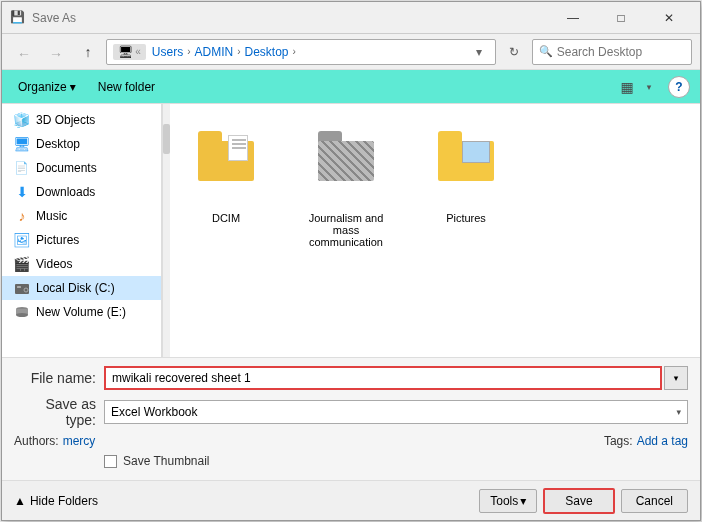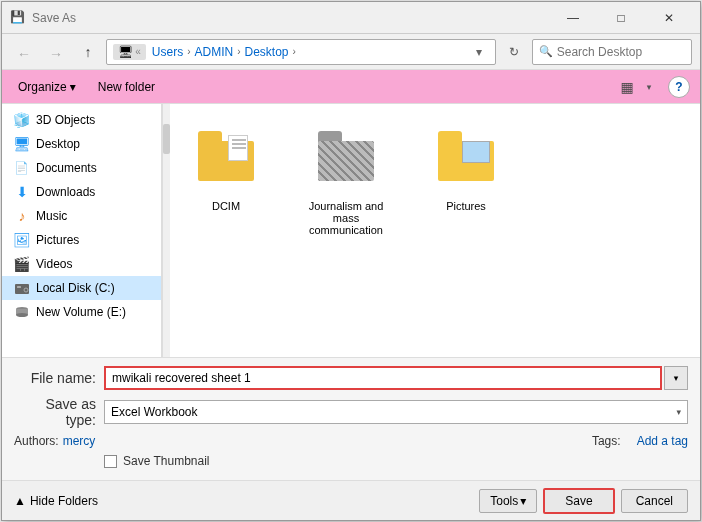--- a/index.html
+++ b/index.html
@@ -15,34 +15,34 @@
     .nav-btn.disabled { color: #aaa; cursor: default; }
     .address-bar { flex: 1; height: 26px; border: 1px solid #aaa; background: white; display: flex; align-items: center; padding: 0 6px; font-size: 12px; color: #000; border-radius: 2px; }
     .address-breadcrumb { display: flex; align-items: center; gap: 2px; flex: 1; }
     .breadcrumb-item { color: #0066cc; cursor: pointer; padding: 0 2px; }
     .breadcrumb-sep { color: #666; font-size: 10px; }
     .address-dropdown { width: 20px; display: flex; align-items: center; justify-content: center; cursor: pointer; color: #666; }
     .refresh-btn { width: 28px; height: 26px; border: 1px solid transparent; background: transparent; cursor: pointer; display: flex; align-items: center; justify-content: center; border-radius: 2px; color: #555; font-size: 12px; }
     .search-bar { width: 160px; height: 26px; border: 1px solid #aaa; background: white; display: flex; align-items: center; padding: 0 6px; border-radius: 2px; }
     .search-bar input { border: none; outline: none; font-size: 12px; color: #333; width: 100%; background: transparent; }
     .search-icon { color: #aaa; margin-right: 4px; font-size: 11px; }
-    .actions-bar { height: 34px; background: #f9a8d4; border-bottom: 1px solid #ddd; display: flex; align-items: center; padding: 0 10px; gap: 10px; }
+    .actions-bar { height: 34px; background: #5eead4; border-bottom: 1px solid #ddd; display: flex; align-items: center; padding: 0 10px; gap: 10px; }
     .organize-btn { display: flex; align-items: center; gap: 3px; cursor: pointer; color: #000; font-size: 12px; padding: 3px 6px; border-radius: 2px; }
     .new-folder-btn { font-size: 12px; color: #000; cursor: pointer; padding: 3px 6px; border-radius: 2px; }
     .view-controls { margin-left: auto; display: flex; align-items: center; gap: 2px; }
     .view-btn { width: 26px; height: 24px; border: 1px solid transparent; background: transparent; cursor: pointer; display: flex; align-items: center; justify-content: center; border-radius: 2px; color: #444; font-size: 14px; }
     .view-dropdown { width: 14px; height: 24px; border: 1px solid transparent; background: transparent; cursor: pointer; display: flex; align-items: center; justify-content: center; color: #555; font-size: 9px; }
     .help-btn { width: 22px; height: 22px; border: 1px solid #aaa; background: white; cursor: pointer; display: flex; align-items: center; justify-content: center; border-radius: 50%; color: #0055aa; font-weight: bold; font-size: 12px; }
     .main-content { flex: 1; display: flex; overflow: hidden; }
     .sidebar { width: 160px; background: #fff; border-right: 1px solid #ddd; overflow-y: auto; padding: 4px 0; }
     .sidebar-item { display: flex; align-items: center; gap: 6px; padding: 4px 8px 4px 12px; cursor: pointer; font-size: 12px; color: #000; white-space: nowrap; }
     .sidebar-item.active { background: #cce8ff; }
     .sidebar-icon { width: 16px; height: 16px; display: flex; align-items: center; justify-content: center; flex-shrink: 0; font-size: 14px; }
     .file-area { flex: 1; background: #fff; padding: 16px; display: flex; gap: 40px; align-items: flex-start; justify-content: flex-start; overflow: auto; }
-    .file-item { display: flex; flex-direction: column; align-items: center; gap: 8px; cursor: pointer; width: 80px; }
+    .file-item { display: flex; flex-direction: column; align-items: center; gap: 20px; cursor: pointer; width: 80px; }
     .file-icon-wrapper { width: 72px; height: 72px; display: flex; align-items: center; justify-content: center; border: 1px solid transparent; border-radius: 2px; padding: 4px; }
     .file-label { font-size: 11px; color: #000; text-align: center; word-break: break-word; }
     .folder-body { position: absolute; bottom: 0; left: 0; width: 56px; height: 38px; background: #f5c842; border-radius: 2px; }
     .folder-tab { position: absolute; top: 2px; left: 0; width: 22px; height: 12px; background: #f5c842; border-radius: 3px 3px 0 0; }
     .folder-with-doc { width: 56px; height: 50px; position: relative; }
     .folder-with-doc .folder-body { position: absolute; bottom: 0; left: 0; width: 56px; height: 40px; background: #f5c842; border-radius: 2px; }
     .folder-with-doc .folder-tab { position: absolute; top: 0; left: 0; width: 24px; height: 14px; background: #f5c842; border-radius: 3px 3px 0 0; }
     .doc-paper { position: absolute; right: 6px; top: 4px; width: 20px; height: 26px; background: #fff; border: 1px solid #ccc; z-index: 2; }
     .doc-lines { position: absolute; right: 8px; top: 8px; width: 14px; z-index: 3; }
     .doc-line { height: 2px; background: #bbb; margin-bottom: 2px; }
@@ -50,21 +50,21 @@
     .bottom-section { background: #f5f5f5; border-top: 1px solid #ddd; padding: 8px 12px; }
     .form-row { display: flex; align-items: center; margin-bottom: 6px; }
     .form-label { width: 90px; text-align: right; font-size: 14px; color: #333; padding-right: 8px; flex-shrink: 0; }
     .filename-input { flex: 1; height: 24px; border: 2px solid #e04040; padding: 0 6px; font-size: 12px; outline: none; background: white; }
     .dropdown-field { flex: 1; height: 24px; border: 1px solid #aaa; background: white; padding: 0 6px; font-size: 12px; display: flex; align-items: center; justify-content: space-between; cursor: pointer; }
     .dropdown-arrow { font-size: 9px; color: #555; }
     .metadata-row { display: flex; align-items: center; margin-bottom: 6px; }
     .meta-left { display: flex; align-items: flex-end; gap: 4px; flex: 1; }
     .meta-label { font-size: 12px; color: #333; }
     .meta-value { font-size: 12px; color: #0055aa; cursor: pointer; }
-    .meta-right { display: flex; align-items: center; gap: 16px; }
+    .meta-right { display: flex; align-items: center; gap: 4px; }
     .thumbnail-row { display: flex; align-items: center; gap: 6px; padding-left: 90px; margin-bottom: 4px; }
     .checkbox { width: 13px; height: 13px; border: 1px solid #888; background: white; display: flex; align-items: center; justify-content: center; cursor: pointer; }
     .thumbnail-label { font-size: 12px; color: #333; cursor: pointer; }
     .footer { height: 40px; background: #f0f0f0; border-top: 1px solid #ddd; display: flex; align-items: center; padding: 0 12px; }
     .hide-folders-btn { display: flex; align-items: center; gap: 4px; font-size: 12px; color: #000; cursor: pointer; }
     .footer-right { margin-left: auto; display: flex; align-items: center; gap: 6px; }
     .tools-btn { display: flex; align-items: center; gap: 2px; padding: 4px 10px; border: 1px solid #aaa; background: #e8e8e8; cursor: pointer; font-size: 12px; border-radius: 2px; }
     .save-btn { padding: 4px 20px; border: 2px solid #e04040; background: #e8e8e8; cursor: pointer; font-size: 12px; font-weight: 500; border-radius: 2px; }
     .cancel-btn { padding: 4px 14px; border: 1px solid #aaa; background: #e8e8e8; cursor: pointer; font-size: 12px; border-radius: 2px; }
     .scrollbar-indicator { width: 8px; background: #f0f0f0; border-left: 1px solid #ddd; display: flex; flex-direction: column; }

